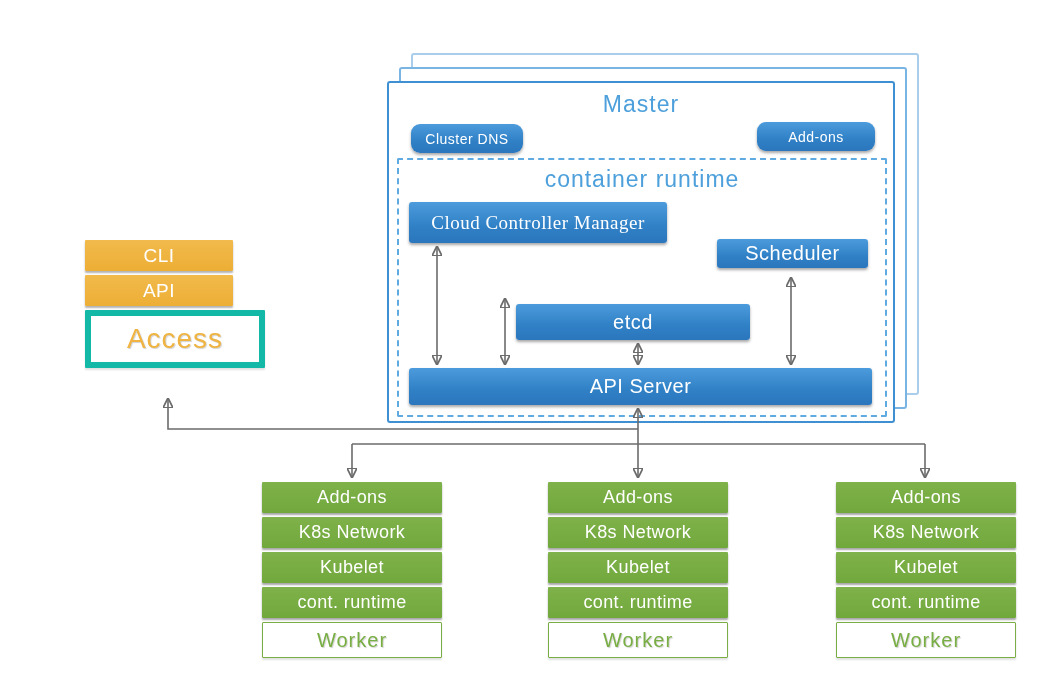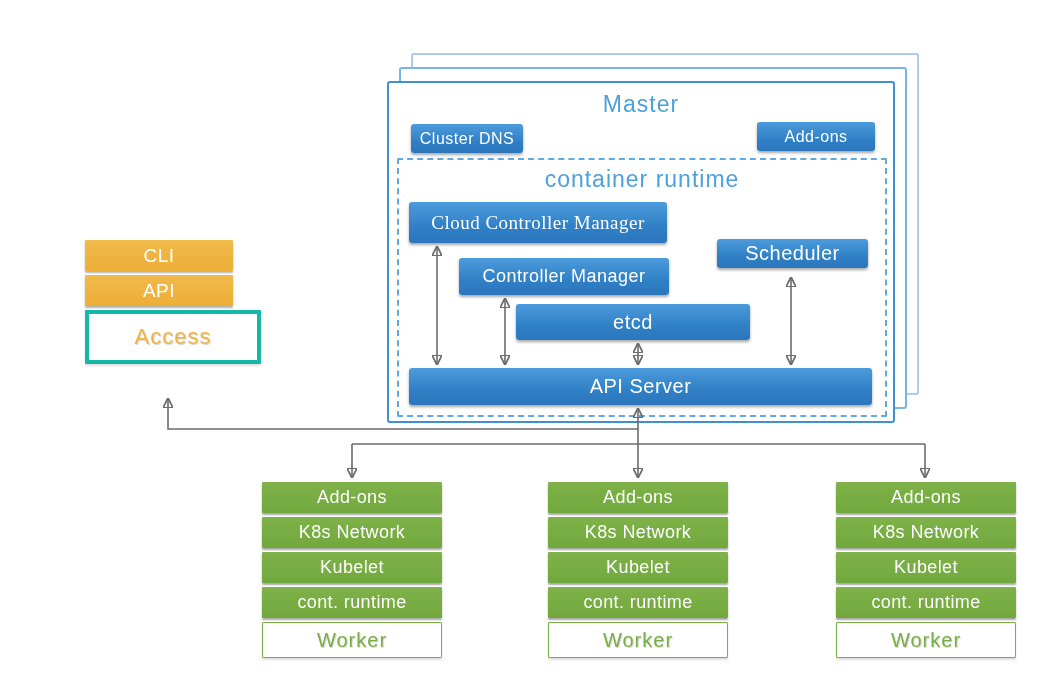--- a/index.html
+++ b/index.html
@@ -24,35 +24,35 @@
     position:absolute;left:0;top:6px;width:100%;text-align:center;
     color:#4da0db;font-size:23px;letter-spacing:1px;
   }
   
   .comp{
     position:absolute;display:flex;align-items:center;justify-content:center;
     background:linear-gradient(180deg,#4c9bdc 0%,#3080c6 60%,#2b76bd 100%);
     color:#ffffff;border-radius:3px;box-shadow:0 2px 3px rgba(0,0,0,0.35);
     letter-spacing:0.5px;
   }
-  .comp-sm{font-size:16px;}
+  .comp-sm{font-size:14px;border-radius:9px;}
   
   .access-stack{position:absolute;left:85px;top:240px;width:148px;}
   .orange-row{
     width:100%;height:31px;margin-bottom:4px;
     background:linear-gradient(180deg,#f1ba4c,#edae35);
     box-shadow:0 2px 2px rgba(0,0,0,0.3);border-radius:1px;
     display:flex;align-items:center;justify-content:center;
     color:#ffffff;font-size:19px;letter-spacing:0.5px;
   }
   .access-label-box{
-    width:168px;height:46px;background:#ffffff;border:4px solid #14b8a6;
+    width:168px;height:46px;background:#ffffff;border:6px solid #14b8a6;
     box-shadow:0 2px 2px rgba(0,0,0,0.12);border-radius:1px;
     display:flex;align-items:center;justify-content:center;
-    color:#efb441;font-size:22px;letter-spacing:1px;
+    color:#efb441;font-size:28px;letter-spacing:1px;
     text-shadow:1px 1px 1px rgba(0,0,0,0.18);
   }
   
   .worker-stack{position:absolute;top:482px;width:180px;}
   .w1{left:262px;} .w2{left:548px;} .w3{left:836px;}
   .green-row{
     width:100%;height:31px;margin-bottom:4px;
     background:linear-gradient(180deg,#7fb24a,#71a83c);
     box-shadow:0 2px 2px rgba(0,0,0,0.35);border-radius:1px;
     display:flex;align-items:center;justify-content:center;
@@ -82,21 +82,20 @@
 
     <div class="comp comp-sm" style="left:22px;top:41px;width:112px;height:29px;">Cluster DNS</div>
 
     <div class="comp comp-sm" style="left:368px;top:39px;width:118px;height:29px;">Add-ons</div>
 
     <div class="runtime-box">
       <div class="runtime-label">container runtime</div>
 
       <div class="comp" style="left:10px;top:42px;width:258px;height:41px;font-size:19px;font-family:Liberation Serif, serif;">Cloud Controller Manager</div>
 
-      <div class="comp" style="left:60px;top:98px;width:210px;height:37px;font-size:18px;">Controller Manager</div>
 
       <div class="comp" style="left:318px;top:79px;width:151px;height:29px;font-size:20px;">Scheduler</div>
 
       <div class="comp" style="left:117px;top:144px;width:234px;height:36px;font-size:20px;">etcd</div>
 
       <div class="comp" style="left:10px;top:208px;width:463px;height:37px;font-size:20px;">API Server</div>
     </div>
   </div>
 
   <div class="access-stack">

